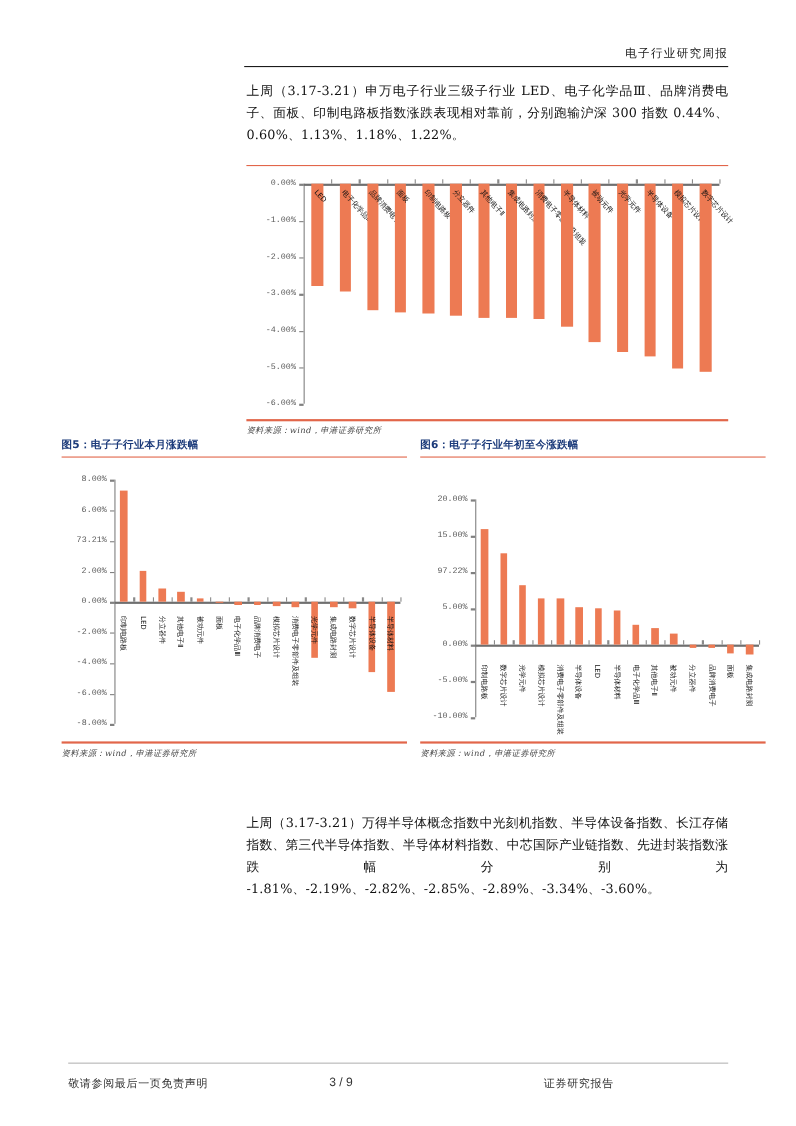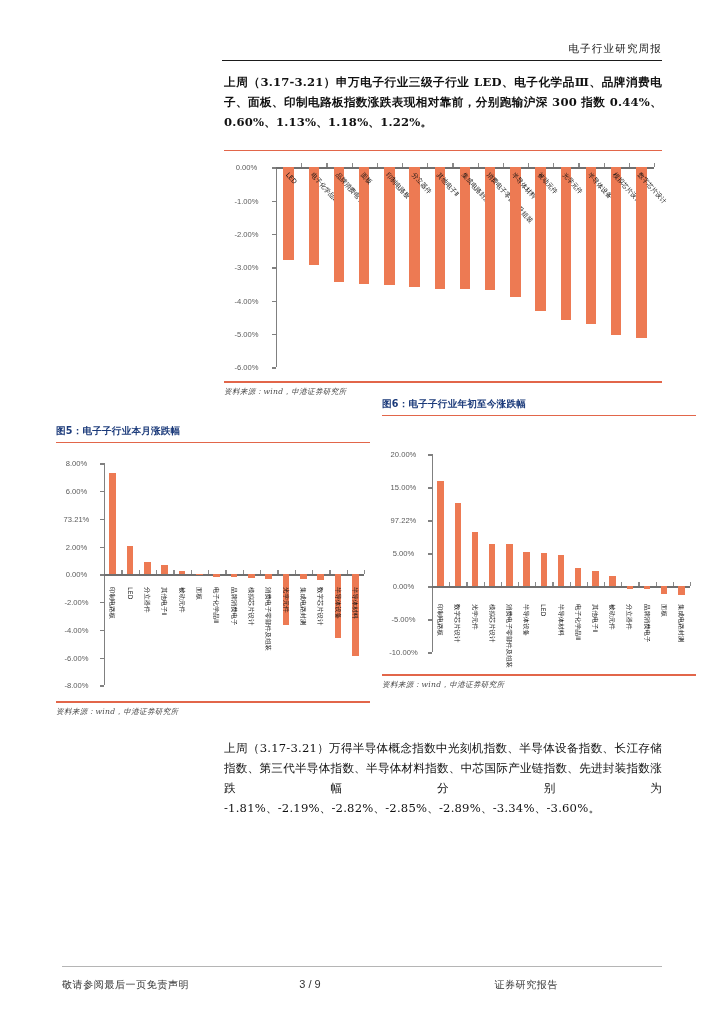--- a/index.html
+++ b/index.html
@@ -31,53 +31,53 @@
     font-family:"DejaVu Serif", serif; font-size:10.5px; letter-spacing:1.2px; color:#1b1b1b;
   }
 
   
   .para{
     position:absolute; left:224px; width:438px;
     font-family:"DejaVu Serif", serif;
     font-size:11.6px; line-height:20px; color:#111;
     text-align:justify; letter-spacing:0.2px;
   }
-  #para-top{ top:72px;font-weight:bold; }
+  #para-top{ top:72px; }
   #para-bottom{ top:738px; text-indent:0; }
 
   
   .figure{ position:absolute; }
   .fig-title{
     font-family:"DejaVu Sans", sans-serif; font-weight:bold; font-size:9.6px;
     color:#1b3a7a; letter-spacing:0.2px; white-space:nowrap;
   }
   .fig-rule{ height:1.4px; background:#e2664a; margin-top:4px; }
   .fig-rule-bottom{ height:1.4px; background:#e2664a; }
   .fig-src{
     font-family:"DejaVu Serif", serif; font-style:italic; font-size:7.6px;
     color:#4a4a4a; margin-top:4px; letter-spacing:0.3px;
   }
 
   
   #fig4{ left:224px; top:146px; width:438px; }
   #fig4 .plot{ position:relative; height:222px; margin-top:8px; }
 
   
-  #fig5{ left:56px; top:398px; width:314px;margin-top:27px; }
+  #fig5{ left:56px; top:398px; width:314px; }
   #fig6{ left:382px; top:398px; width:314px; }
   #fig5 .plot, #fig6 .plot{ position:relative; height:248px; margin-top:10px; }
 
   
   .chart{ position:absolute; inset:0; }
   .yaxis-line{ position:absolute; width:1.4px; background:#808080; }
   .ytick-mark{ position:absolute; width:4px; height:1.3px; background:#808080; left:-4px; }
   .ytick-label{
     position:absolute; right:16px; transform:translateY(-50%);
-    font-family:Liberation Sans, sans-serif; font-size:7.6px; color:#5a5a5a;
-    white-space:nowrap; text-align:center;
+    font-family:Liberation Mono, monospace; font-size:7.6px; color:#5a5a5a;
+    white-space:nowrap; text-align:right;
   }
   .zero-line{ position:absolute; height:1.2px; background:#6f6f6f; }
   .xtick-mark{ position:absolute; width:1.2px; height:4px; background:#8a8a8a; }
   .bar{ position:absolute; background:#ED7A53; }
 
   .cat-rot{
     position:absolute;
     font-family:"DejaVu Sans", sans-serif; font-size:6.6px; color:#111;
     white-space:nowrap; transform-origin:left top;
   }

